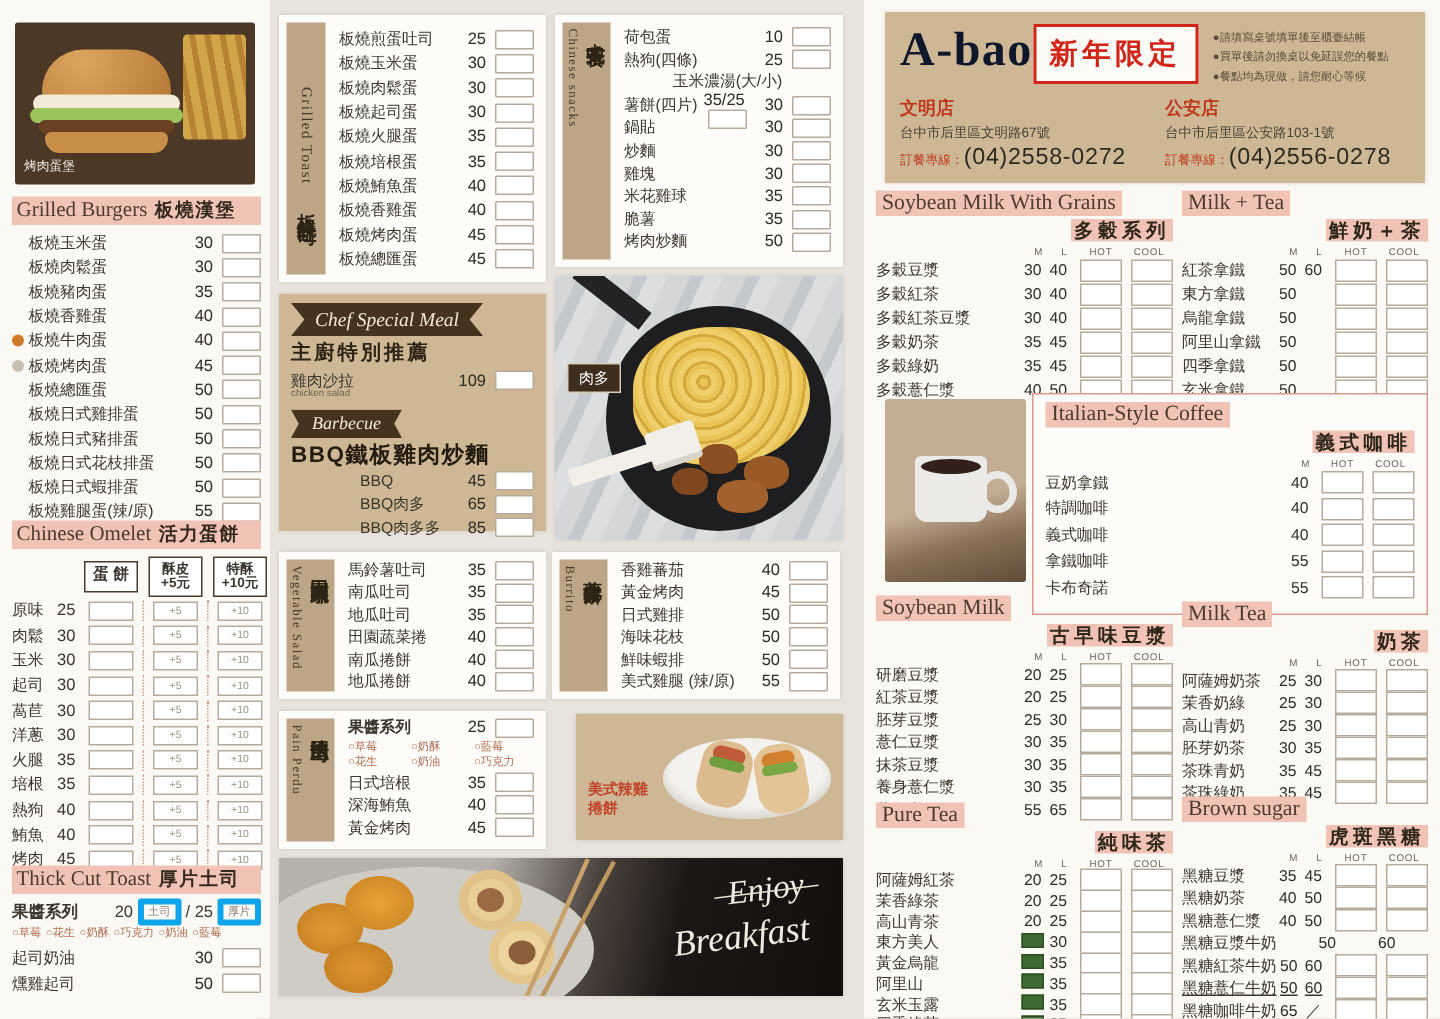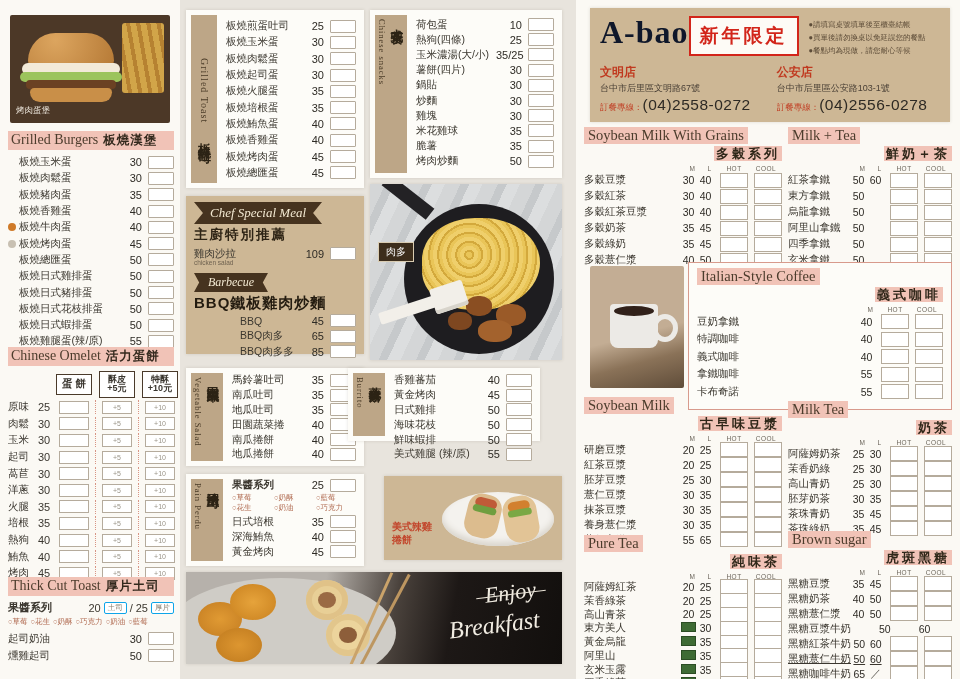--- a/index.html
+++ b/index.html
@@ -57,21 +57,21 @@
   .drow{display:flex;align-items:center;font-size:10.5px;color:#3b372f}
   .drow .nm{flex:1;white-space:nowrap}
   .drow .c17{width:17px;text-align:center;font-size:10.5px;color:#2e2b25}
   .cbd{width:26px;height:13px;border:1px solid #b5ab9c;background:#fff;margin-left:6px;flex:none}
   .gb{width:13px;height:8px;background:#3e6b34;border:1px solid #2c4d24;display:inline-block}
   
   .ribbon{display:inline-block;background:#46331f;color:#f3e9d2;font-family:"Liberation Serif",serif;
           font-style:italic;font-size:13px;padding:3px 16px;
           clip-path:polygon(0 0,100% 0,93% 50%,100% 100%,0 100%,7% 50%)}
   .opt{font-size:7.5px;color:#b06a50;white-space:nowrap}
-  .tag{border:1px solid #0ea5e9;font-size:7.5px;color:#8a7f6e;padding:0 3px;border-radius:2px;background:#fff}
+  .tag{border:4px solid #0ea5e9;font-size:7.5px;color:#8a7f6e;padding:0 3px;border-radius:2px;background:#fff}
   
   .script{font-family:"Liberation Serif",serif;font-style:italic;color:#f1ece2}
 </style>
 </head>
 <body>
 
 <div class="panel" style="left:0;top:0;width:180px;height:679px">
 
   <div class="abs" style="left:10px;top:15px;width:160px;height:108px;overflow:hidden;border-radius:2px;
        background:radial-gradient(circle at 70% 20%,#8a6a48,#51true3b2a 55%,#2d2118);background-color:#4c3827">
@@ -579,21 +579,21 @@
       <div class="frow" style="height: 15.2px;">
         <span class="nm">荷包蛋</span>
         <span class="pr">10</span>
         <span class="cb"></span>
       </div>
       <div class="frow" style="height: 15.2px;">
         <span class="nm">熱狗(四條)</span>
         <span class="pr">25</span>
         <span class="cb"></span>
       </div>
-      <div class="frow" style="height: 15.2px;">
+      <div class="frow" style="height: 15.2px; flex-direction: column;">
         <span class="nm">玉米濃湯(大/小)</span>
         <span class="pr">35/25</span>
         <span class="cb"></span>
       </div>
       <div class="frow" style="height: 15.2px;">
         <span class="nm">薯餅(四片)</span>
         <span class="pr">30</span>
         <span class="cb"></span>
       </div>
       <div class="frow" style="height: 15.2px;">
@@ -639,21 +639,21 @@
   <div class="abs" style="left:126px;top:120px;width:30px;height:22px;border-radius:45%;background:#9a5a28"></div>
   <div class="abs" style="left:78px;top:128px;width:24px;height:18px;border-radius:45%;background:#7e4720"></div>
   <div class="abs" style="left:108px;top:136px;width:34px;height:22px;border-radius:45%;background:#a3622d"></div>
   <div class="abs" style="left:8px;top:118px;width:72px;height:12px;background:#f2efe9;transform:rotate(-18deg);border-radius:2px"></div>
   <div class="abs" style="left:62px;top:100px;width:34px;height:26px;background:#f2efe9;transform:rotate(-18deg);border-radius:3px;
        box-shadow:inset 0 -4px 0 #d8d4cb"></div>
   <span class="abs" style="left:8px;top:58px;background:#3c2d1c;color:#fff;font-size:10px;padding:2px 7px;
         border:1px solid #d9ccb2">肉多</span>
 </div>
 
-<div class="card" style="left:348px;top:368px;width:192px;height:73px">
+<div class="card" style="left:368px;top:368px;width:192px;height:98px">
   <div class="vtab row">
     <span class="vt-en">Burrito</span>
     <span class="vt-zh">蔬食捲餅</span>
   </div>
   <div id="bu-list" class="abs" style="left:46px;top:5px;right:8px">
       <div class="frow" style="height: 14.8px;">
         <span class="nm">香雞蕃茄</span>
         <span class="pr">40</span>
         <span class="cb"></span>
       </div>

